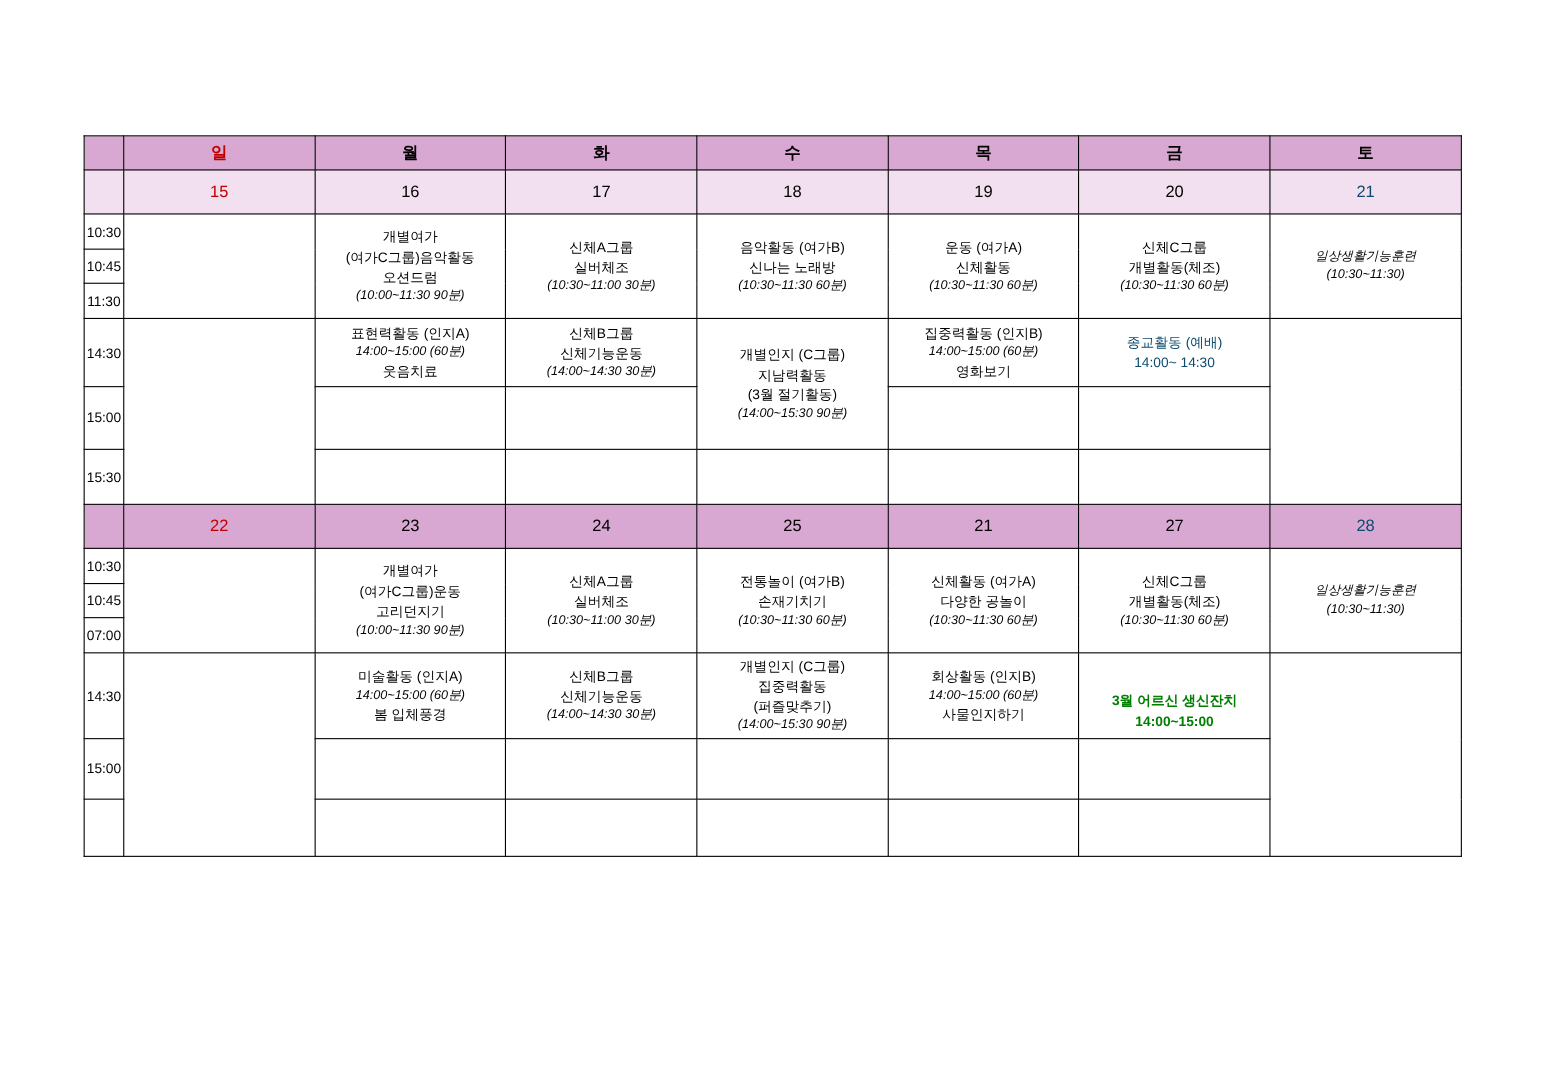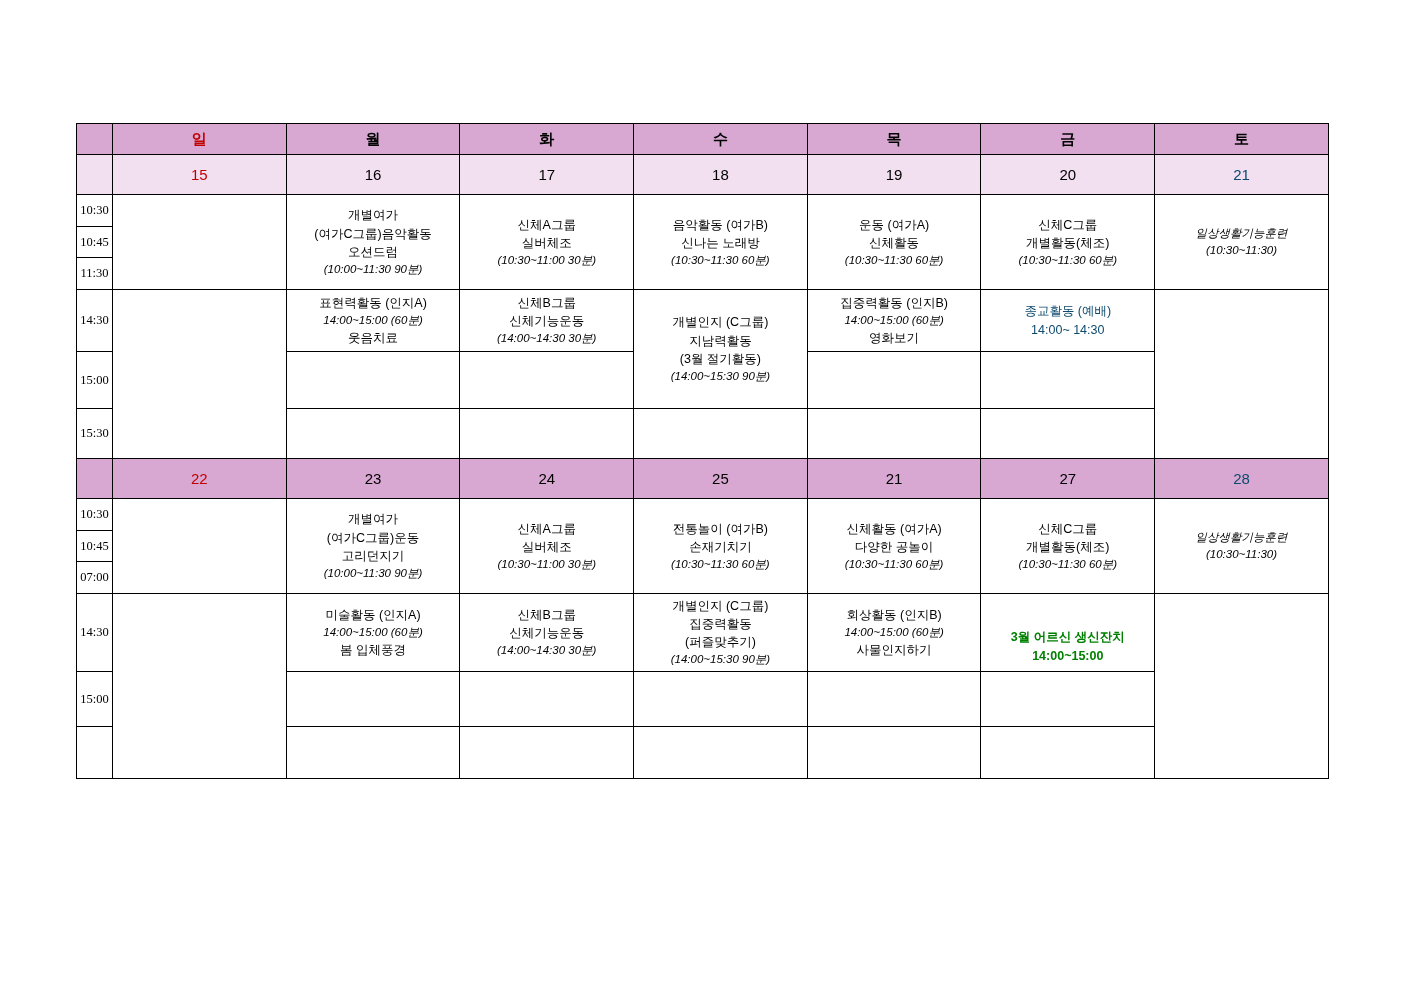--- a/index.html
+++ b/index.html
@@ -67,21 +67,20 @@
   tr.dates.week2 td { background: #d9a8d2; }
   tr.dates td.tblank { background: #f2dff0; }
   tr.dates.week2 td.tblank { background: #d9a8d2; }
 
   td.time {
     font-size: 11.5px;
     text-align: left;
     padding-left: 4px;
     vertical-align: top;
     padding-top: 2px;
-    font-family: Liberation Serif, serif;
   }
   .cell-lines {
     line-height: 1.45;
     padding: 3px 2px;
   }
   .cell-lines div { white-space: nowrap; }
   .sm { font-size: 11.5px; font-style: italic; }
   .blue { color: #0c4a6e; }
   .green { color: #008000; font-weight: bold; margin-top: 28px; }
 </style>

